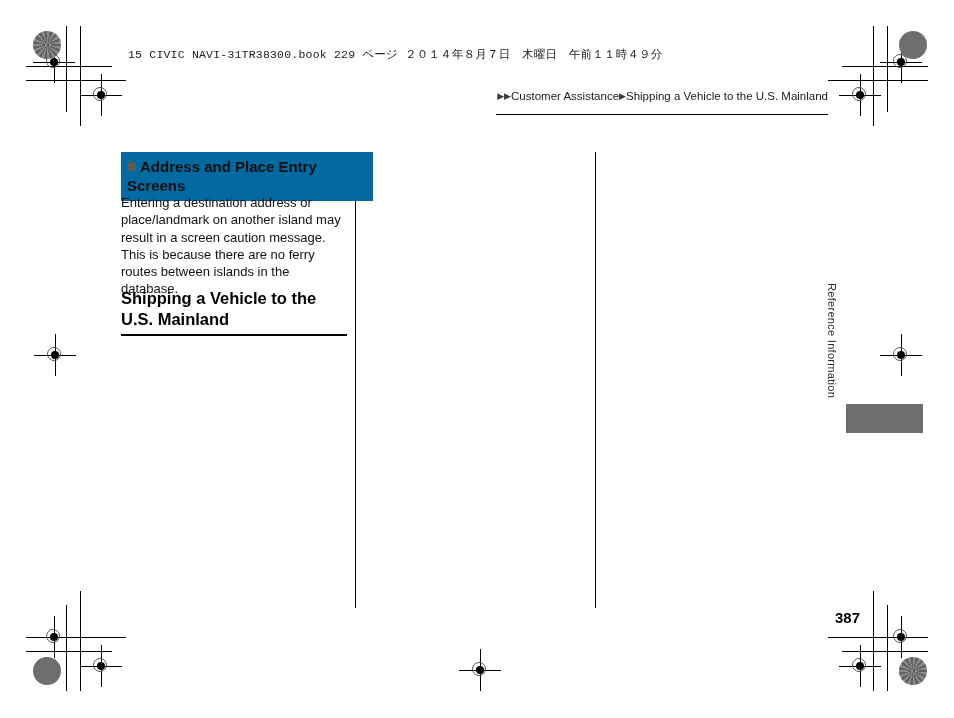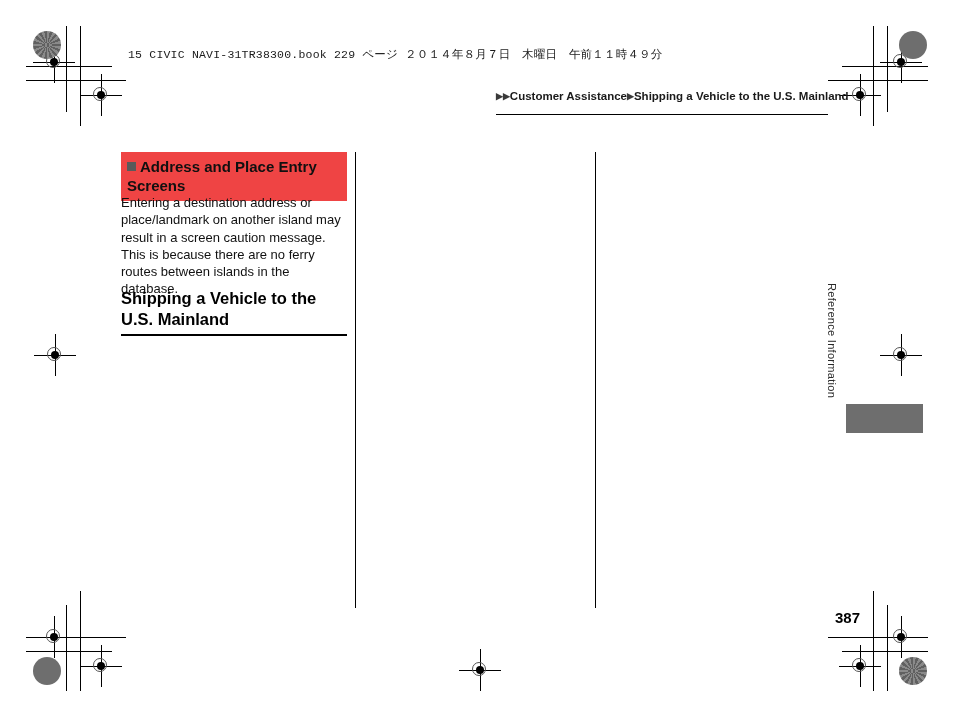--- a/index.html
+++ b/index.html
@@ -88,25 +88,24 @@
     letter-spacing: 0.2px;
     text-align: right;
   }
 
   
   .breadcrumb {
     position: absolute;
     left: 496px;
     top: 90px;
     width: 332px;
-    text-align: left;
+    text-align: right;
     font-size: 11.5px;
     color: #1a1a1a;
     white-space: nowrap;
-    font-weight: bold;
   }
   .breadcrumb .arrow {
     font-size: 9px;
     vertical-align: 1px;
     color: #3a3a3a;
   }
   .breadcrumb-rule {
     position: absolute;
     left: 496px;
     top: 114px;
@@ -122,22 +121,22 @@
     width: 1px;
     height: 456px;
     background: #000000;
   }
 
   
   .note-box {
     position: absolute;
     left: 121px;
     top: 152px;
-    width: 226px;
-    background: #ef4444;
+    width: 252px;
+    background: #0369a1;
     box-sizing: border-box;
     padding: 5px 6px 6px 6px;
   }
   .note-box-title {
     font-size: 15px;
     font-weight: bold;
     line-height: 1.27;
     color: #101010;
     margin: 0;
   }

